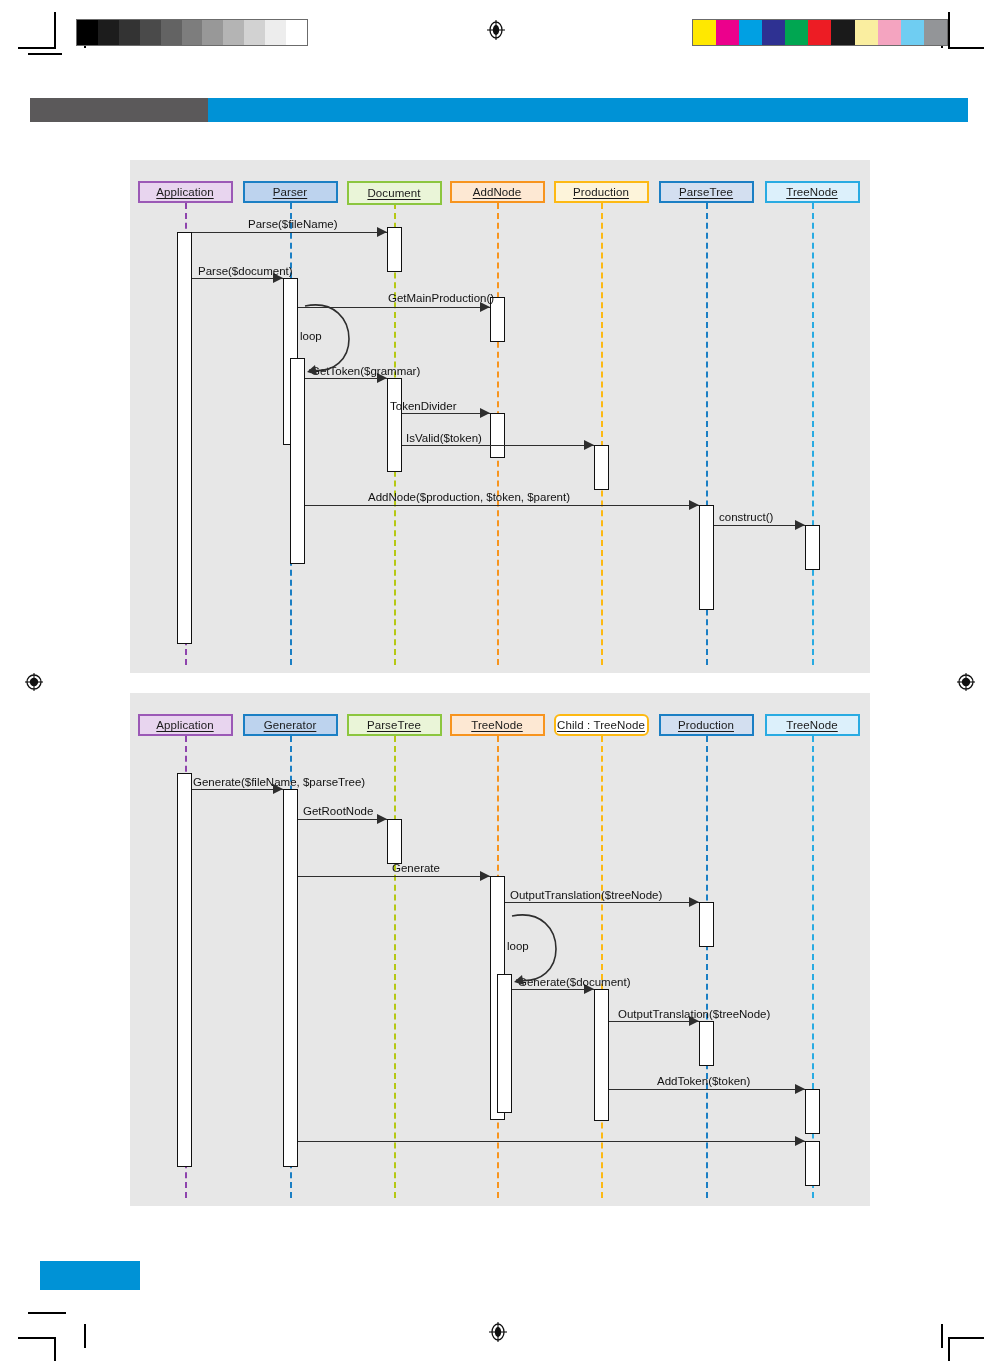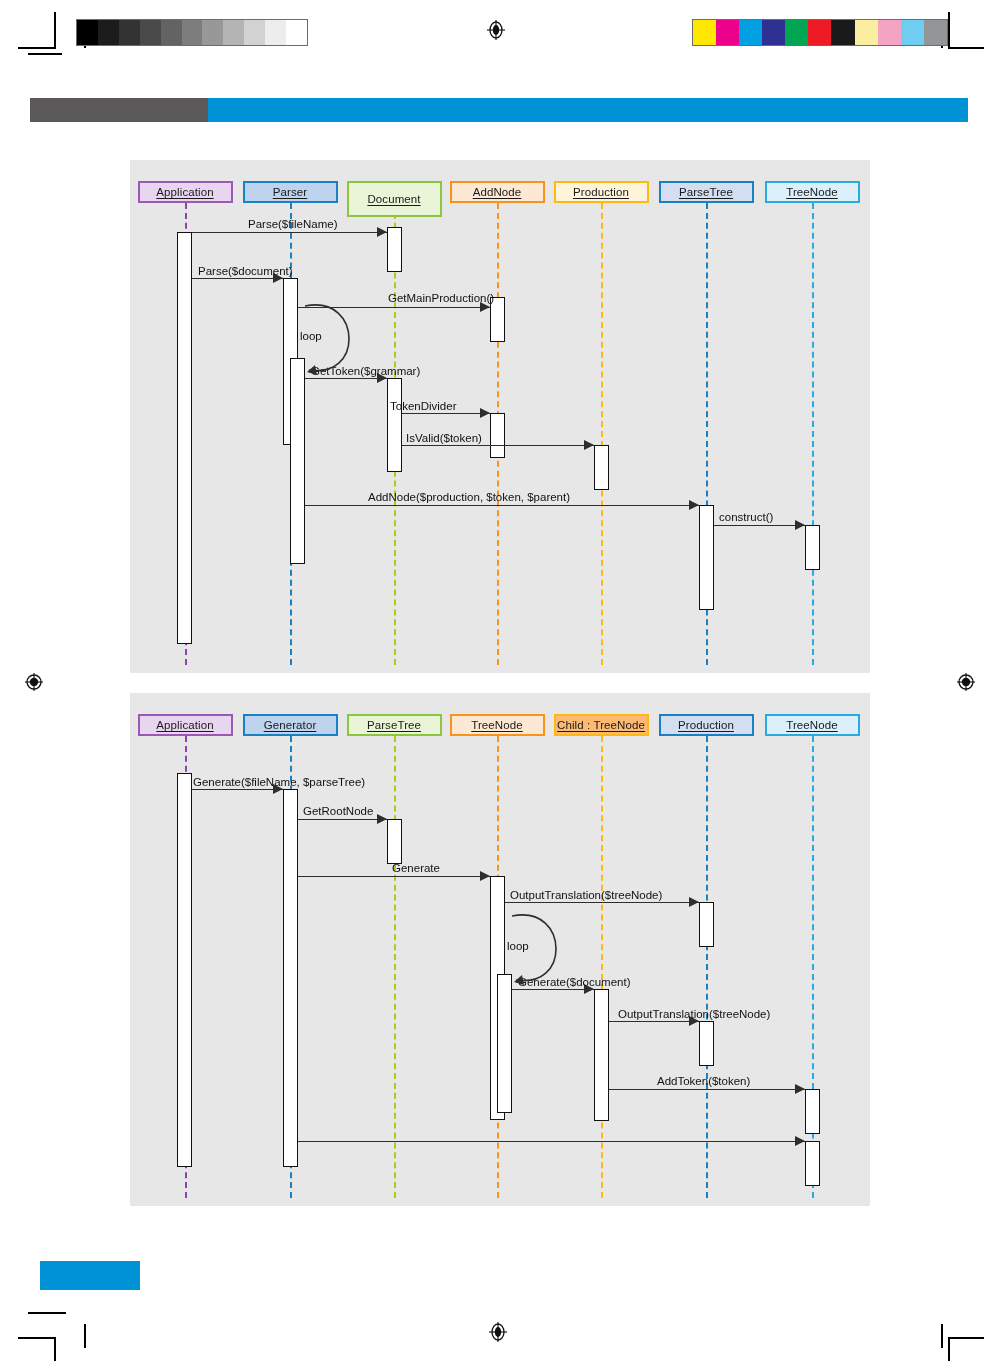--- a/index.html
+++ b/index.html
@@ -132,21 +132,21 @@
     <div class="lifeline" style="left: 367px; top: 43px; height: 462px; border-left-color: rgb(247, 148, 30);"></div>
     <div class="lifeline" style="left: 471px; top: 43px; height: 462px; border-left-color: rgb(253, 185, 19);"></div>
     <div class="lifeline" style="left: 576px; top: 43px; height: 462px; border-left-color: rgb(27, 127, 196);"></div>
     <div class="lifeline" style="left: 682px; top: 43px; height: 462px; border-left-color: rgb(41, 171, 226);"></div>
     <div class="actor" style="left: 7.5px; top: 21px; width: 95px; height: 22px; background: rgb(232, 213, 239); border-color: rgb(155, 89, 182);">
       <span>Application</span>
     </div>
     <div class="actor" style="left: 112.5px; top: 21px; width: 95px; height: 22px; background: rgb(189, 211, 238); border-color: rgb(27, 127, 196);">
       <span>Parser</span>
     </div>
-    <div class="actor" style="left: 216.5px; top: 21px; width: 95px; height: 36px; background: rgb(234, 245, 216); border-color: rgb(140, 198, 63);">
+    <div class="actor" style="left: 216.5px; top: 21px; width: 95px; height: 24px; background: rgb(234, 245, 216); border-color: rgb(140, 198, 63);">
       <span>Document</span>
     </div>
     <div class="actor" style="left: 319.5px; top: 21px; width: 95px; height: 22px; background: rgb(253, 232, 211); border-color: rgb(247, 148, 30);">
       <span>AddNode</span>
     </div>
     <div class="actor" style="left: 423.5px; top: 21px; width: 95px; height: 22px; background: rgb(253, 244, 218); border-color: rgb(253, 185, 19);">
       <span>Production</span>
     </div>
     <div class="actor" style="left: 528.5px; top: 21px; width: 95px; height: 22px; background: rgb(211, 223, 240); border-color: rgb(27, 127, 196);">
       <span>ParseTree</span>
@@ -210,21 +210,21 @@
     </div>
     <div class="actor" style="left: 112.5px; top: 21px; width: 95px; height: 22px; background: rgb(189, 211, 238); border-color: rgb(27, 127, 196);">
       <span>Generator</span>
     </div>
     <div class="actor" style="left: 216.5px; top: 21px; width: 95px; height: 22px; background: rgb(234, 245, 216); border-color: rgb(140, 198, 63);">
       <span>ParseTree</span>
     </div>
     <div class="actor" style="left: 319.5px; top: 21px; width: 95px; height: 22px; background: rgb(253, 232, 211); border-color: rgb(247, 148, 30);">
       <span>TreeNode</span>
     </div>
-    <div class="actor" style="left: 423.5px; top: 21px; width: 95px; height: 22px; background: #fdba74; border-color: rgb(253, 185, 19);">
+    <div class="actor" style="left: 423.5px; top: 21px; width: 95px; height: 22px; background: #ffffff; border-color: rgb(253, 185, 19); border-radius: 6px;">
       <span>Child : TreeNode</span>
     </div>
     <div class="actor" style="left: 528.5px; top: 21px; width: 95px; height: 22px; background: rgb(211, 223, 240); border-color: rgb(27, 127, 196);">
       <span>Production</span>
     </div>
     <div class="actor" style="left: 634.5px; top: 21px; width: 95px; height: 22px; background: rgb(220, 240, 251); border-color: rgb(41, 171, 226);">
       <span>TreeNode</span>
     </div>
     <div class="activation" style="left: 47px; top: 80px; width: 15px; height: 394px;"></div>
     <div class="activation" style="left: 153px; top: 96px; width: 15px; height: 378px;"></div>

